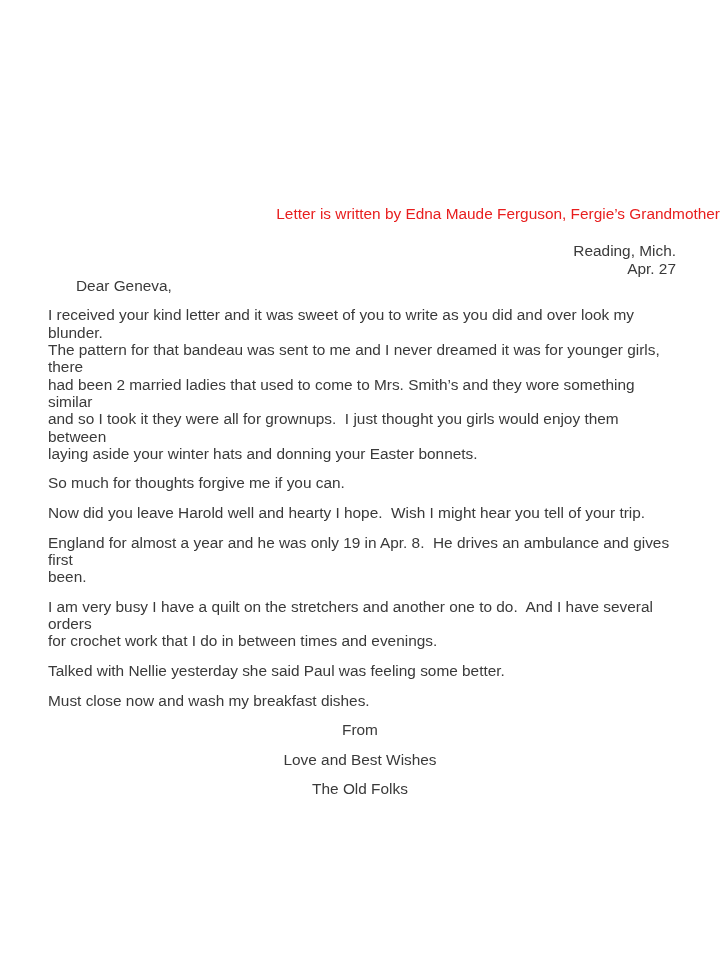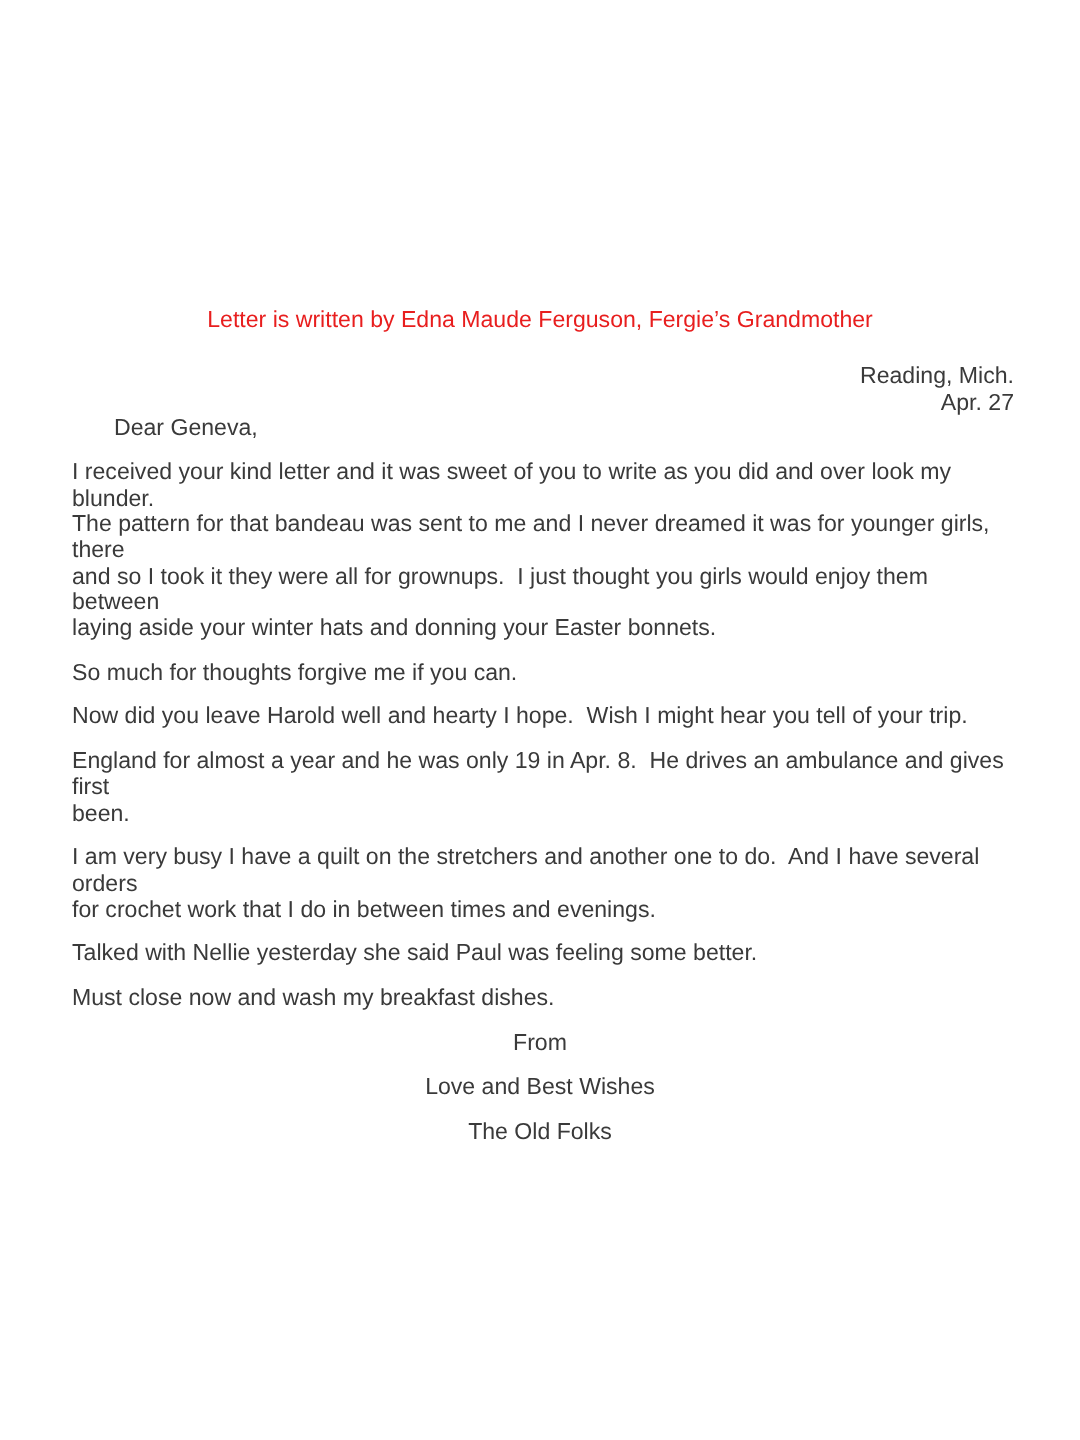--- a/index.html
+++ b/index.html
@@ -14,21 +14,21 @@
     background: #ffffff;
     box-sizing: border-box;
     padding-top: 205px;
     overflow: hidden;
     font-family: "Liberation Sans", sans-serif;
     font-size: 15.4px;
     line-height: 17.3px;
     color: #3a3a3a;
   }
   .title {
-    text-align: center;
+    text-align: right;
     color: #e81e1e;
     white-space: pre-wrap;
   }
   .dateline {
     margin-top: 20px;
     text-align: right;
     padding-right: 44px;
   }
   .salutation {
     margin: 0 0 0 76px;
@@ -57,20 +57,21 @@
   <div class="dateline">
     <span class="ln">Reading, Mich.</span>
     <span class="ln">Apr. 27</span>
   </div>
 
   <div class="salutation">Dear Geneva,</div>
 
   <p class="para">
     <span class="ln">I received your kind letter and it was sweet of you to write as you did and over look my blunder.</span>
     <span class="ln">The pattern for that bandeau was sent to me and I never dreamed it was for younger girls, there</span>
+    <span class="ln">had been 2 married ladies that used to come to Mrs. Smith’s and they wore something similar</span>
     <span class="ln">and so I took it they were all for grownups.  I just thought you girls would enjoy them between</span>
     <span class="ln">laying aside your winter hats and donning your Easter bonnets.</span>
   </p>
 
   <p class="para">
     <span class="ln">So much for thoughts forgive me if you can.</span>
   </p>
 
   <p class="para">
     <span class="ln">Now did you leave Harold well and hearty I hope.  Wish I might hear you tell of your trip.</span>

